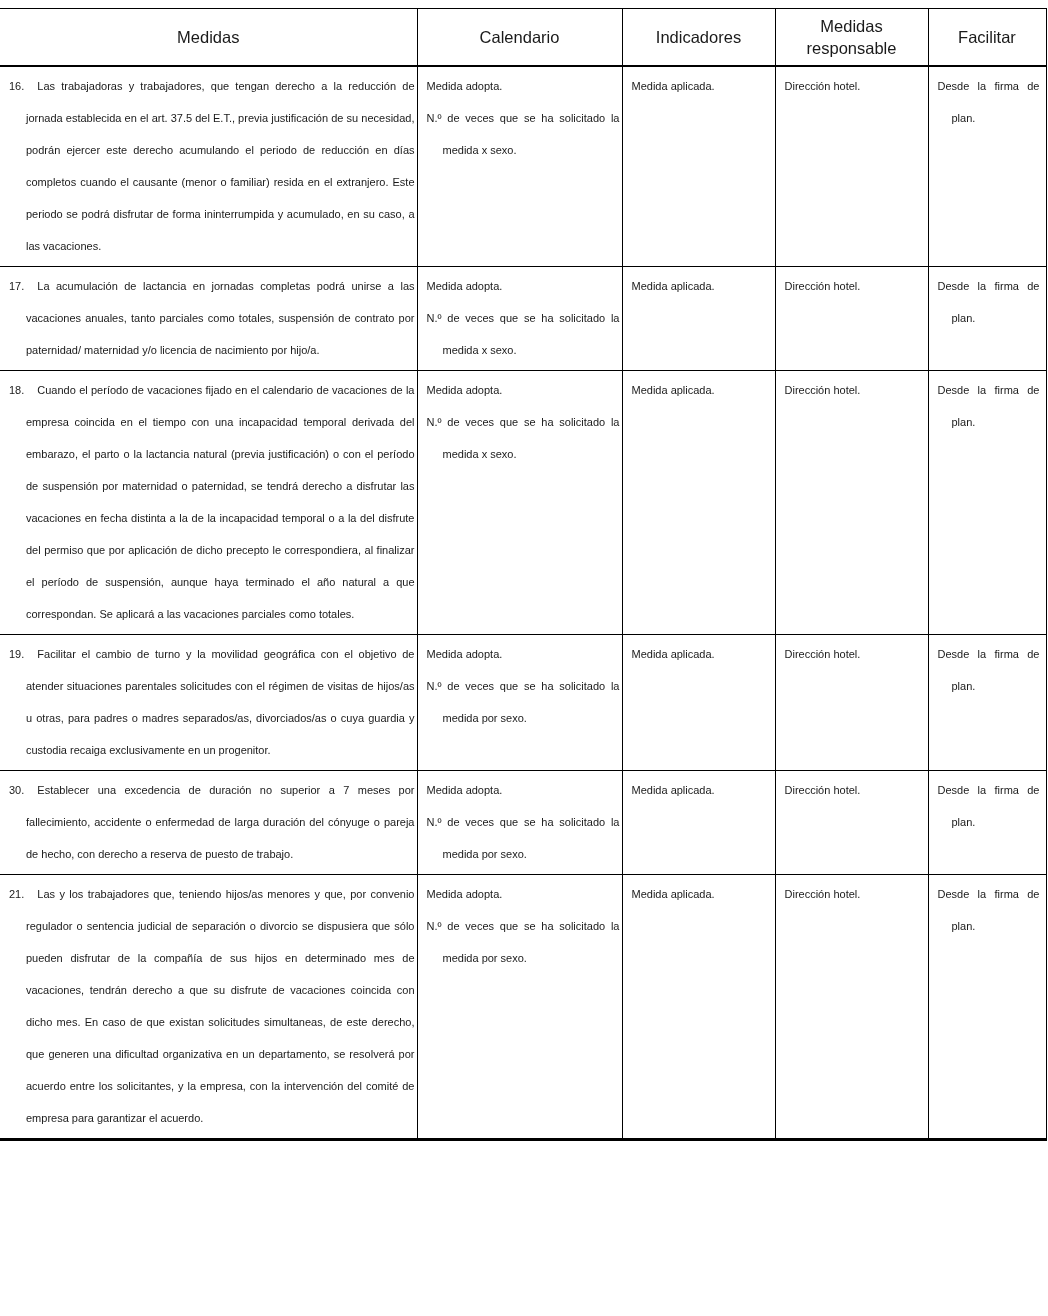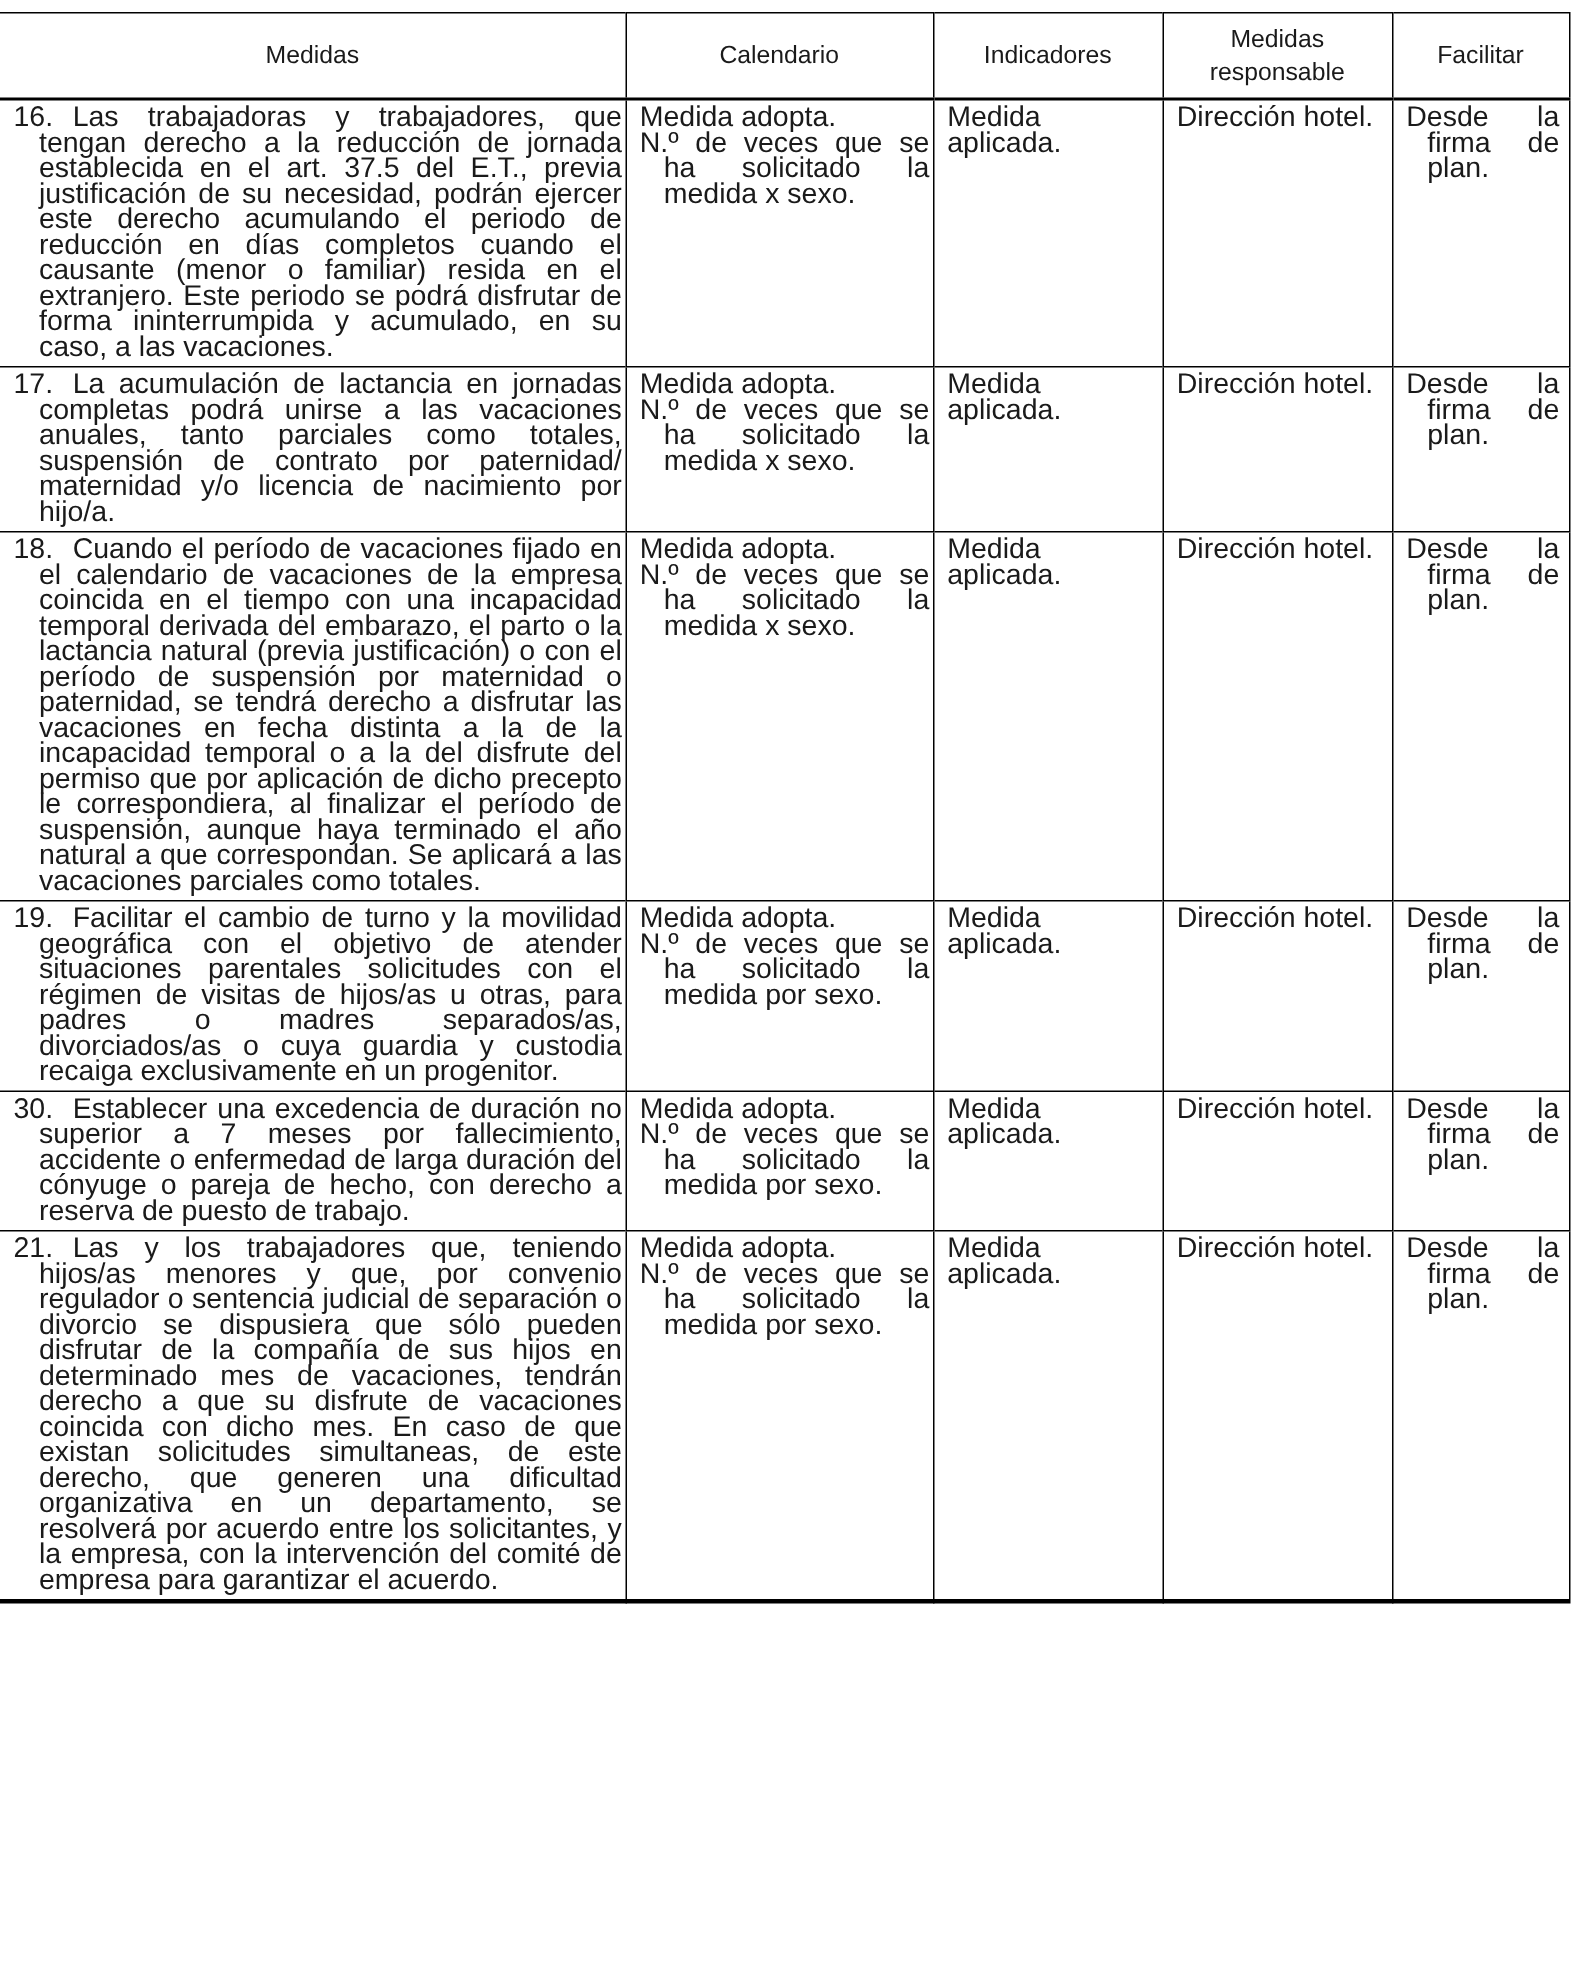--- a/index.html
+++ b/index.html
@@ -37,22 +37,22 @@
     vertical-align: middle;
     height: 52px;
     padding: 2px 4px;
     border-bottom: 2.5px solid #000;
   }
   th + th, td + td { border-left: 1.5px solid #000; }
   th:last-child, td:last-child { border-right: 1.5px solid #000; }
 
   td {
     vertical-align: top;
-    font-size: 19px;
-    line-height: 17px;
+    font-size: 11px;
+    line-height: 32px;
     padding: 3px 2px 4px 9px;
     border-top: 1.5px solid #000;
   }
   td p { margin: 0; }
 
   
   .medida-p {
     text-align: justify;
     padding-left: 17px;
     text-indent: -17px;

